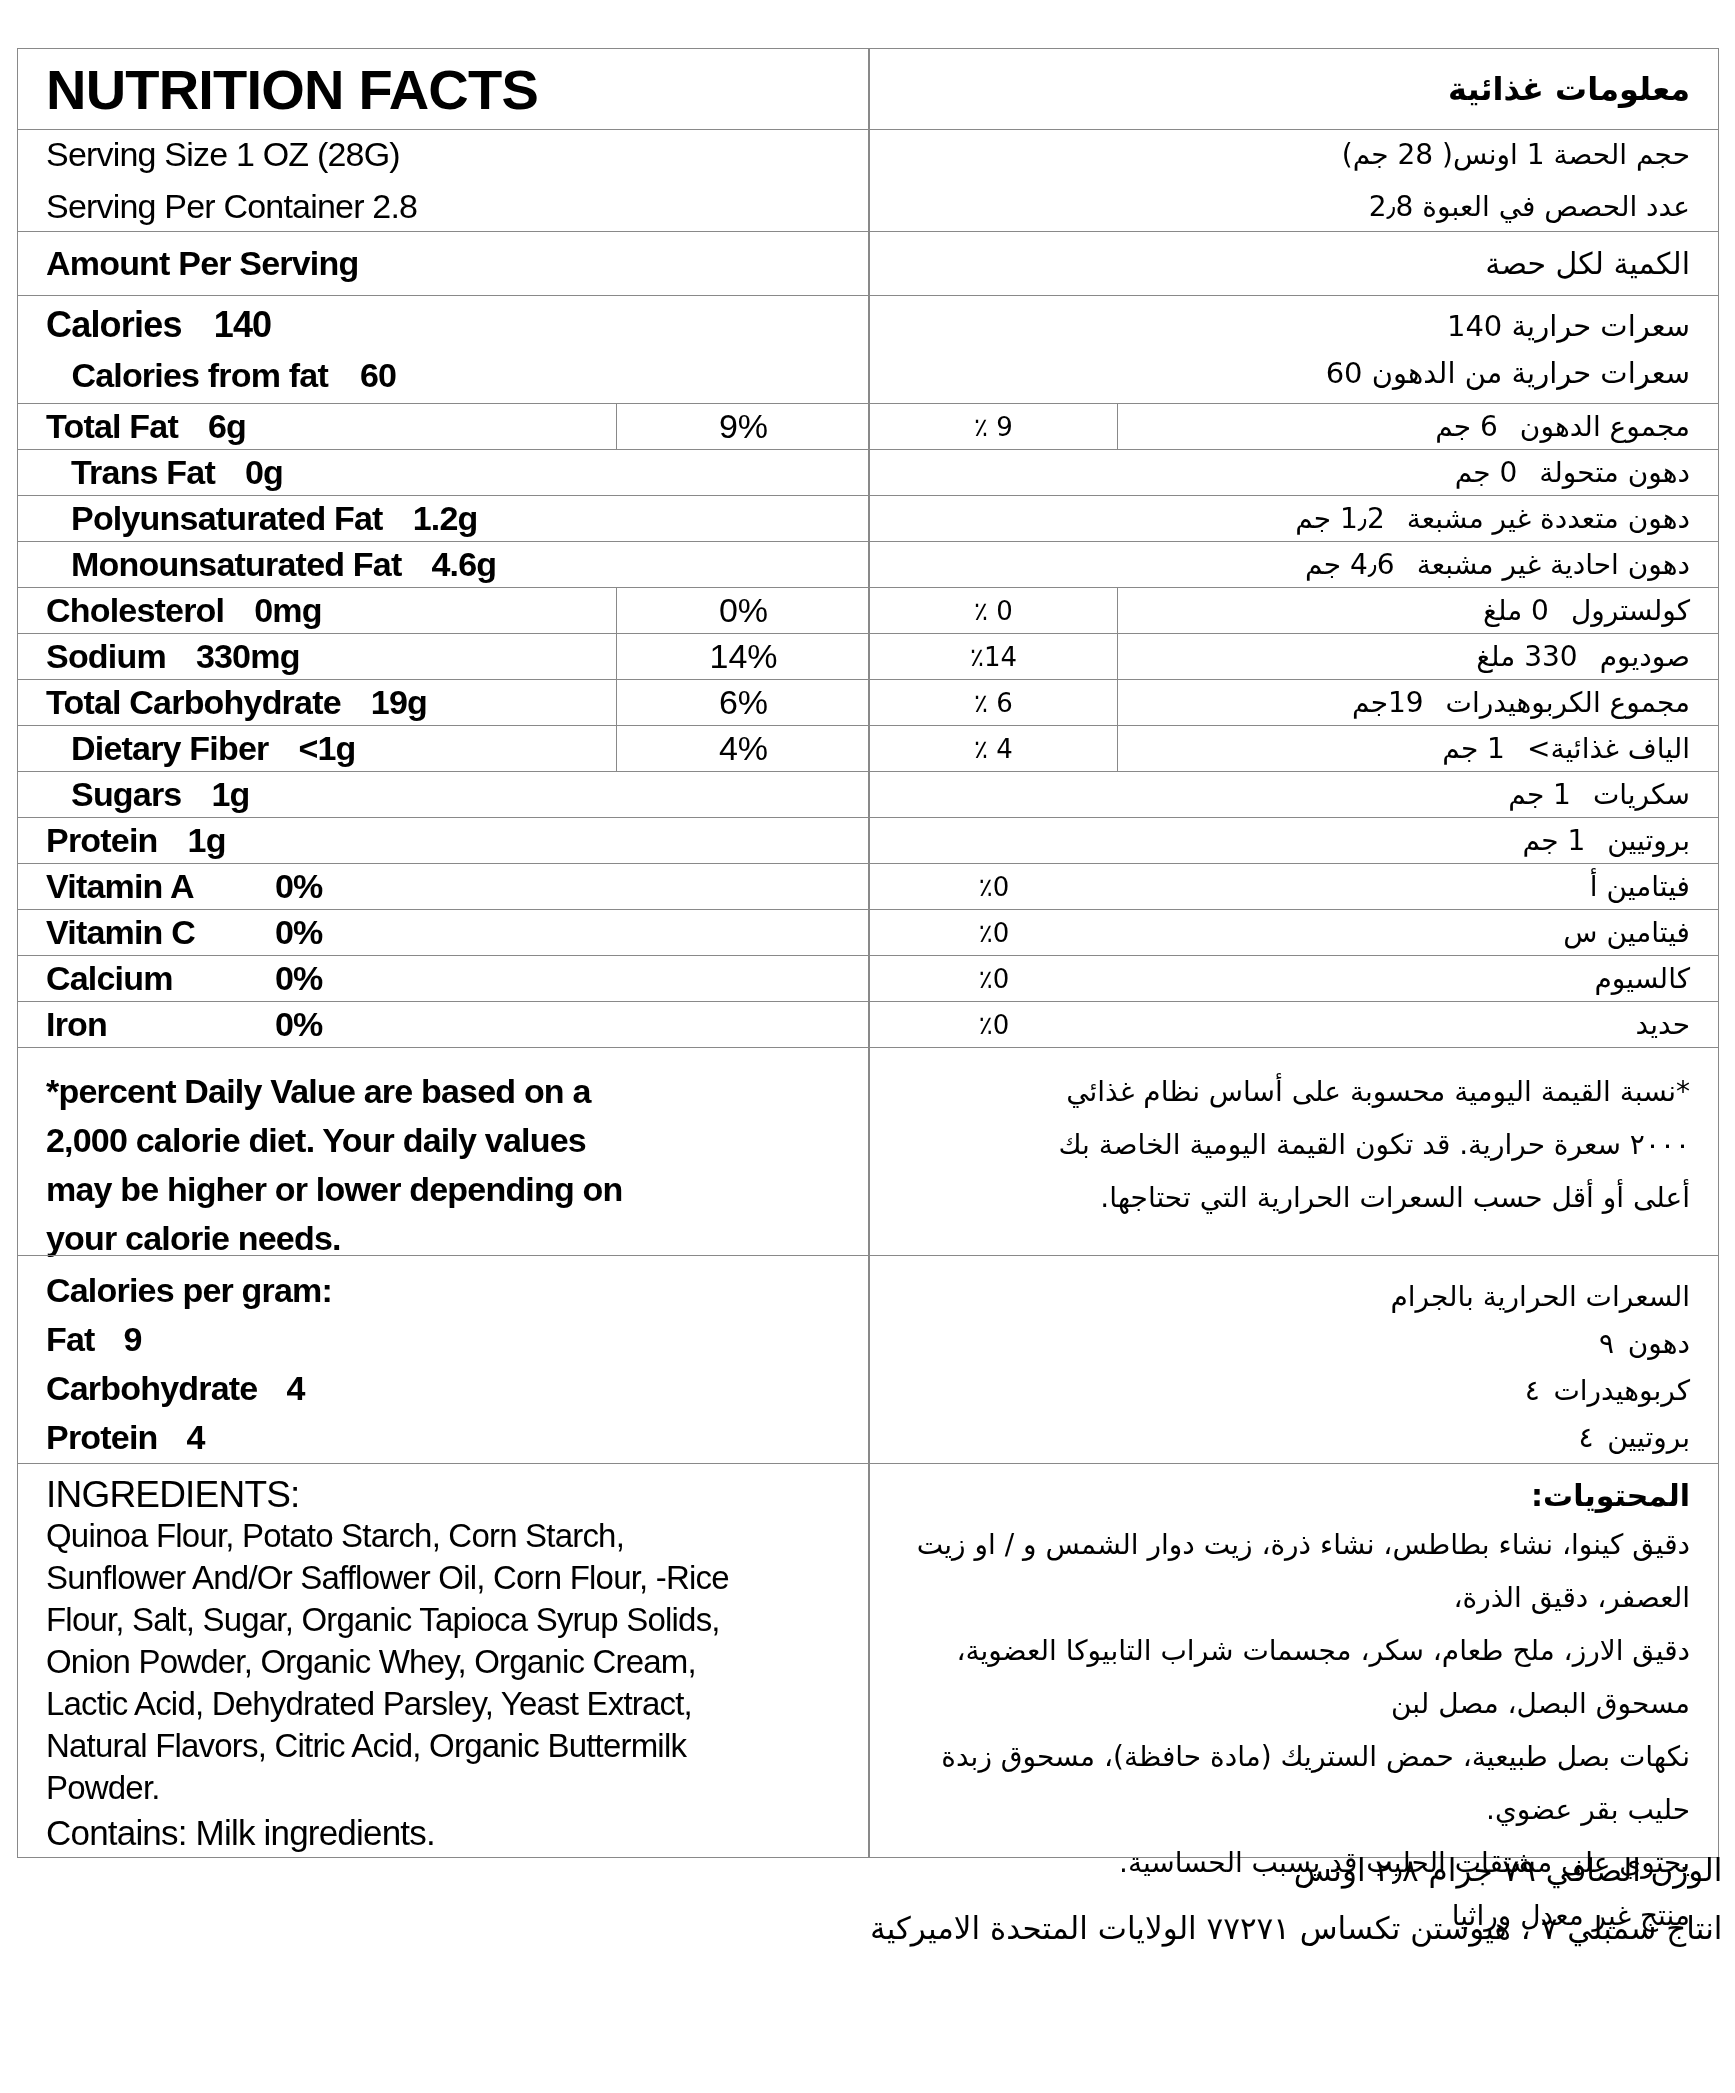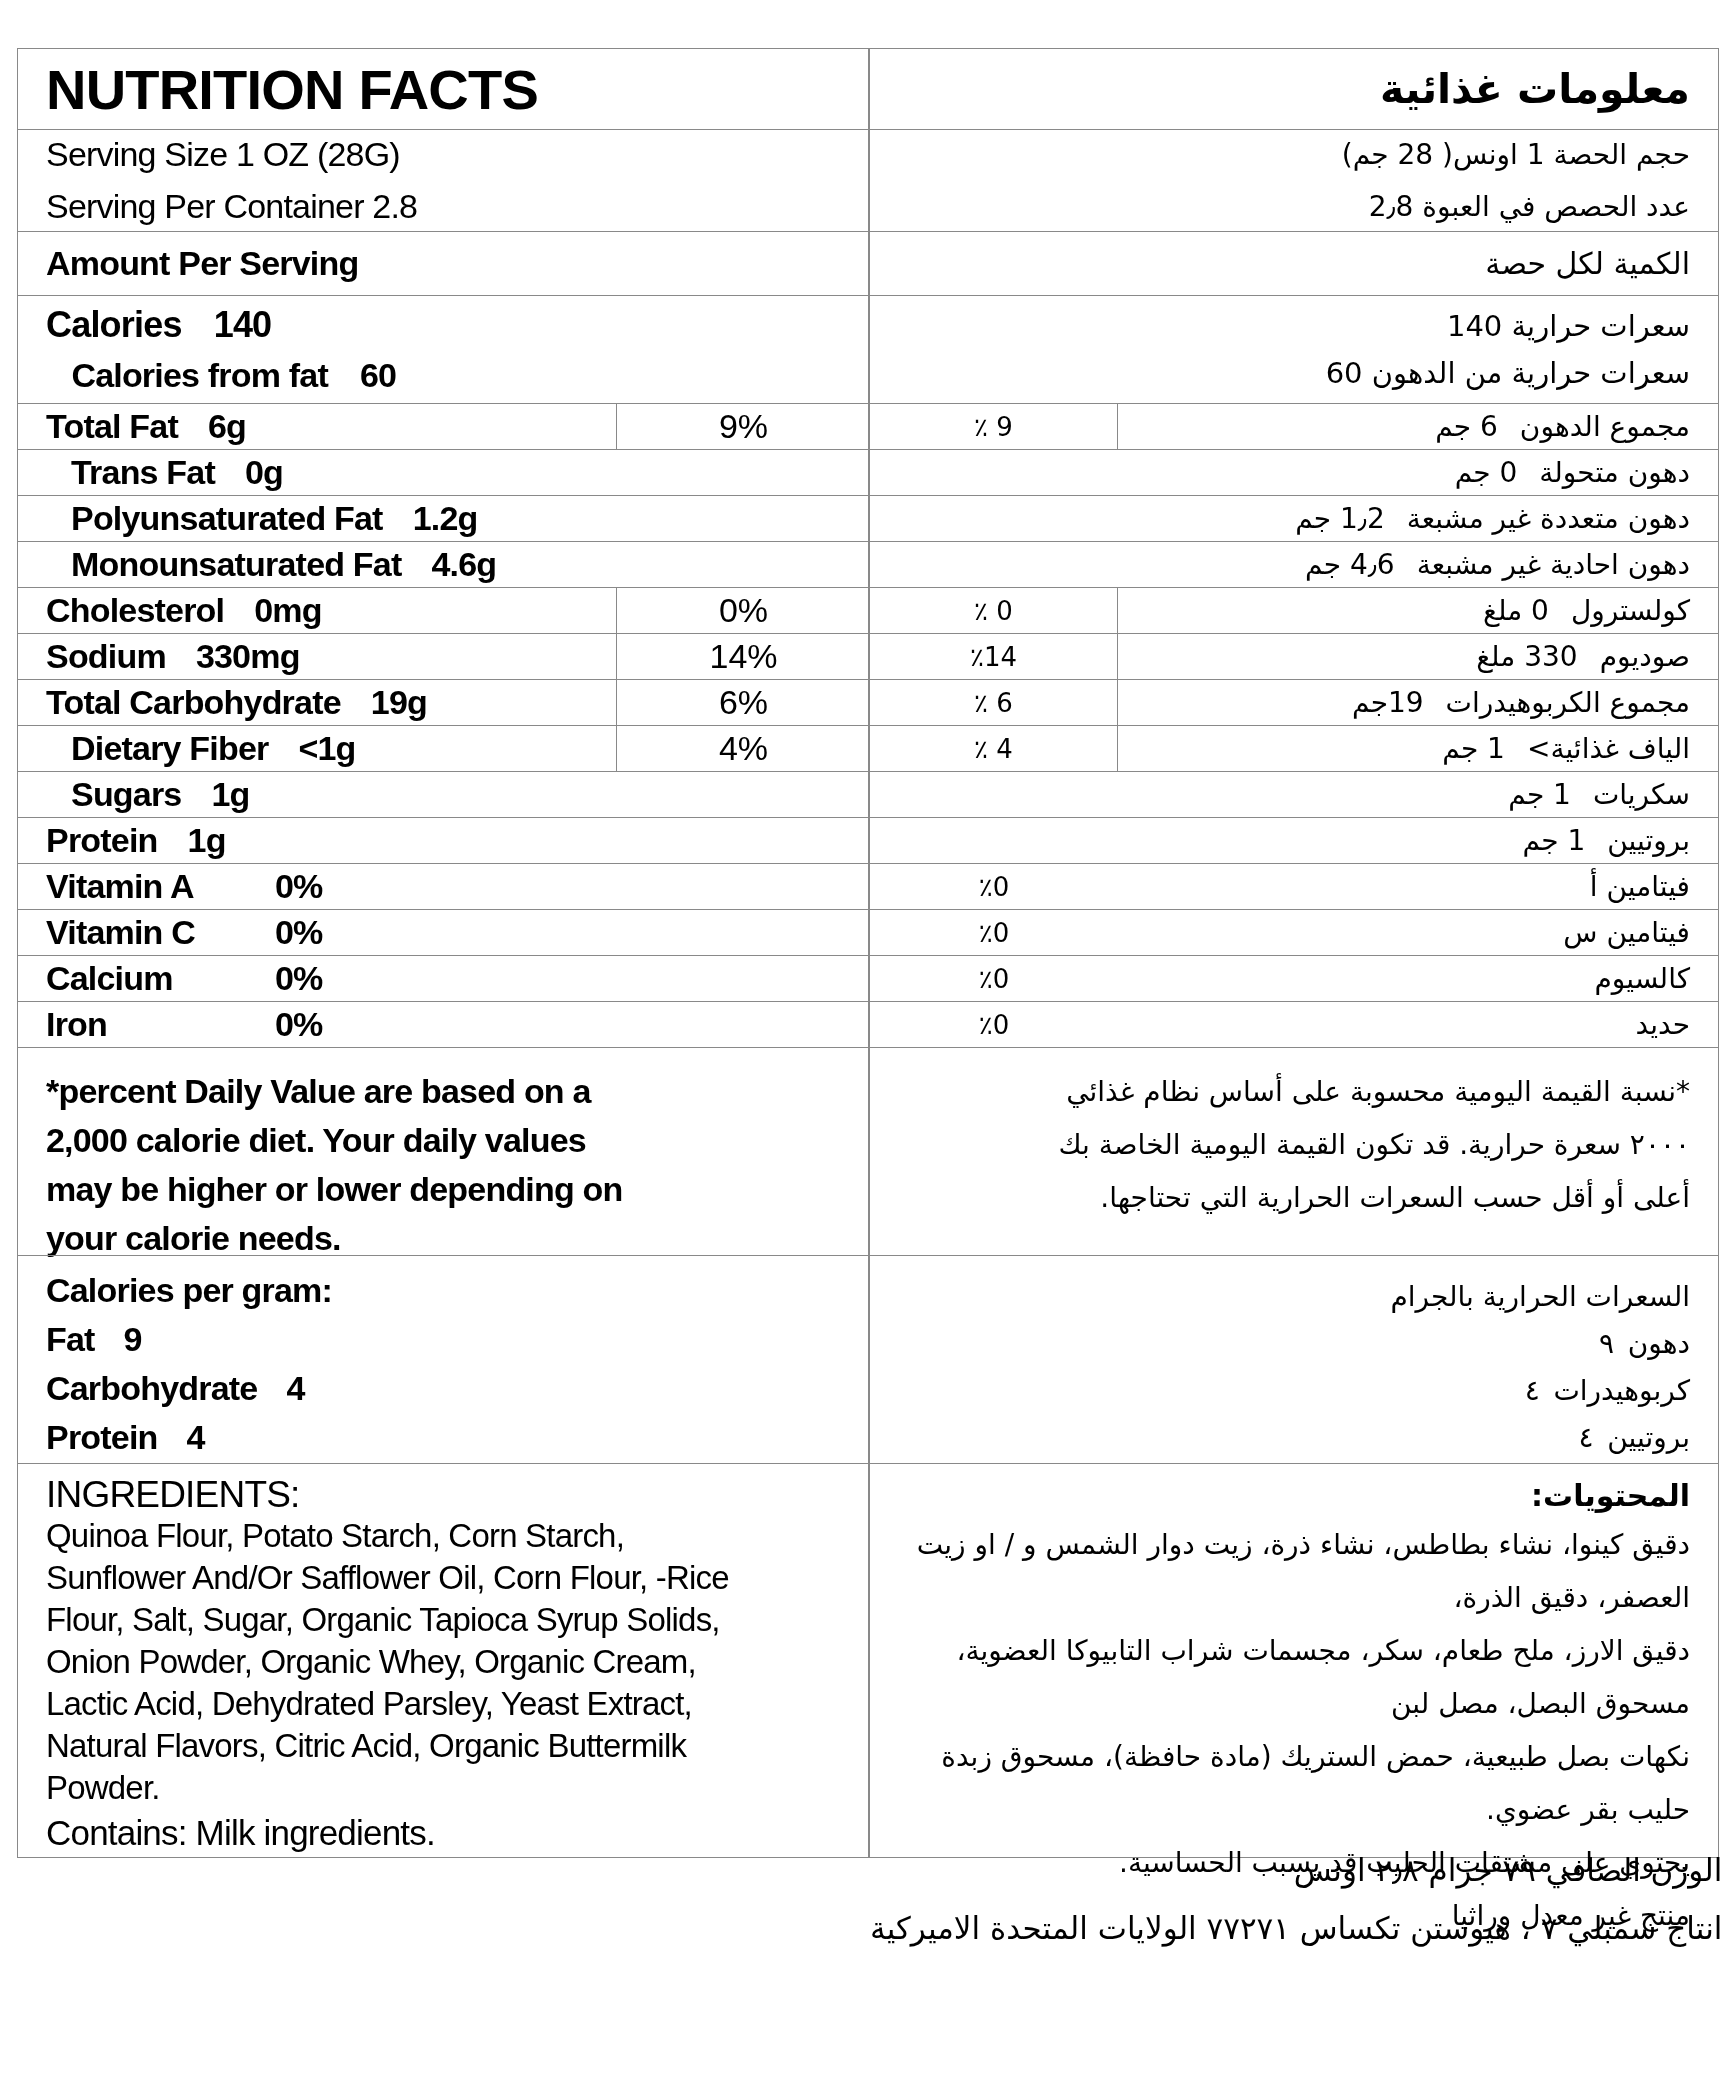--- a/index.html
+++ b/index.html
@@ -33,21 +33,21 @@
          font-size:34px;font-weight:400;}
   .ar-dv{width:248px;display:flex;align-items:center;justify-content:center;
          font-family:"DejaVu Sans",sans-serif;font-size:26px;}
   .ar-name{flex:1;direction:rtl;display:flex;align-items:center;gap:22px;padding-right:28px;
            font-family:"DejaVu Sans",sans-serif;font-size:28px;}
   .row.sep .en-dv{border-left:1.7px solid #898989;}
   .row.sep .ar-dv{border-right:1.7px solid #898989;}
   .row.vit .nname{display:inline-block;width:199px;}
   
   .title-en{font-size:56px;font-weight:700;letter-spacing:-0.8px;justify-content:center;}
-  .title-ar{font-size:41px;font-weight:700;}
+  .title-ar{font-size:32px;font-weight:700;}
   .serving-en{font-size:34px;font-weight:400;letter-spacing:-0.8px;gap:13.6px;}
   .serving-ar{font-size:28px;gap:18.6px;}
   .amount-en{font-size:34px;font-weight:700;letter-spacing:-0.8px;}
   .amount-ar{font-size:30px;}
   .cal-en{gap:10.2px;font-weight:700;letter-spacing:-0.8px;}
   .cal-line{display:flex;gap:32px;font-size:36px;}
   .cal-line.sub{padding-left:25.4px;font-size:34px;}
   .cal-ar{gap:13.6px;font-size:29px;padding-left:45px;}
   .dvh-en{font-size:34px;}
   .dvh-ar{direction:rtl;font-size:26px;}

